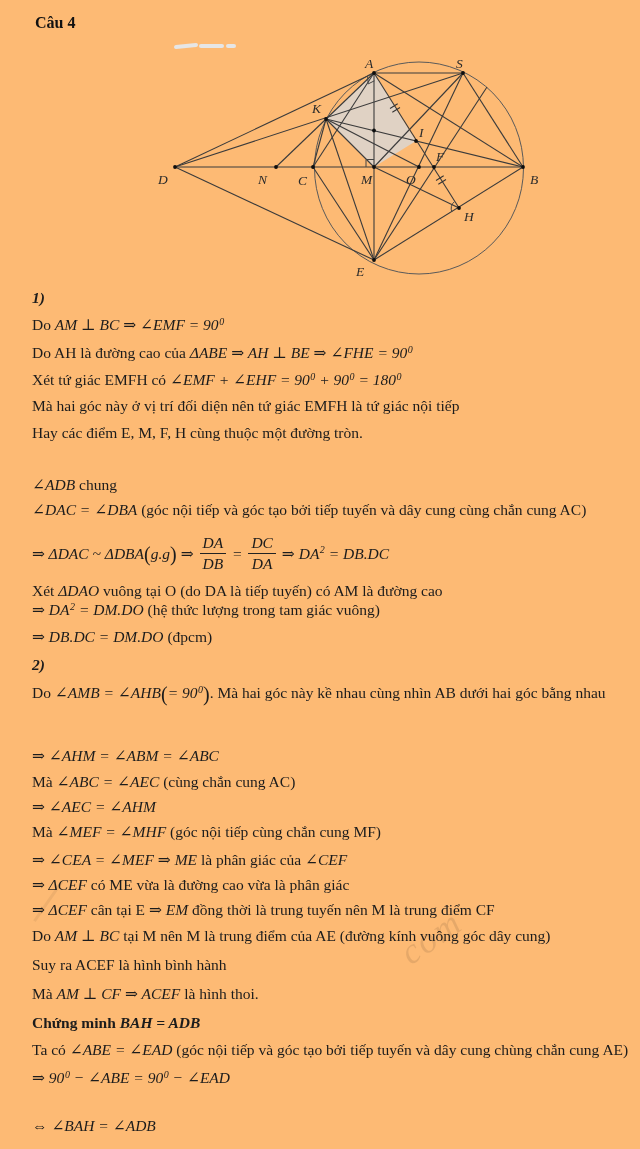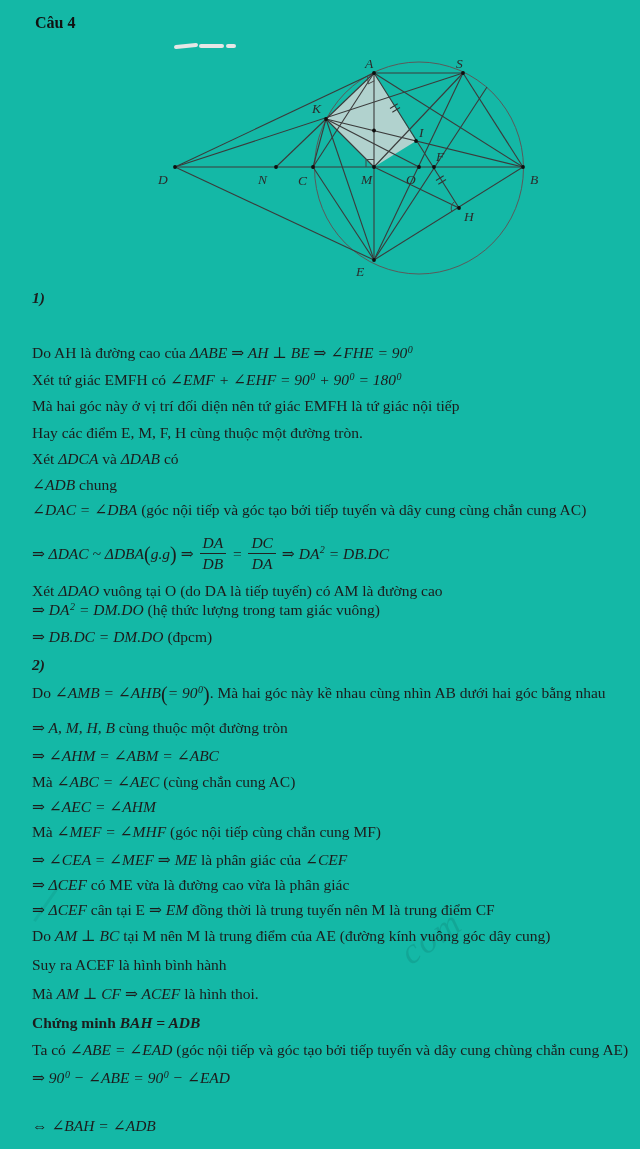--- a/index.html
+++ b/index.html
@@ -1,20 +1,20 @@
 <!DOCTYPE html>
 <html><head>
 <meta charset="utf-8">
 <style>
   html,body{margin:0;padding:0;}
   body{
     width:640px;height:1149px;background:#ffffff;overflow:hidden;position:relative;
     font-family:"Liberation Serif","DejaVu Serif",serif;
   }
-  .page{position:absolute;inset:0;background:#14b8a6;}
+  .page{position:absolute;inset:0;background:#fdba74;}
   .doc-title{
     position:absolute;left:35px;top:14px;font-size:16px;font-weight:bold;color:#111;
   }
   svg.diagram{position:absolute;left:0;top:0;}
   .solution{position:absolute;left:0;top:0;width:640px;height:1149px;}
   .line{
     position:absolute;left:32px;white-space:nowrap;font-size:15.5px;color:#1c1c1c;
     line-height:24px;
   }
   .tk-u{font-style:normal;}
@@ -102,34 +102,33 @@
       <text x="258" y="184" fill="#2b2b2b" font-size="13.5" font-style="italic" font-family="&quot;Liberation Serif&quot;,&quot;DejaVu Serif&quot;,serif">N</text>
       <text x="298" y="185" fill="#2b2b2b" font-size="13.5" font-style="italic" font-family="&quot;Liberation Serif&quot;,&quot;DejaVu Serif&quot;,serif">C</text>
       <text x="361" y="184" fill="#2b2b2b" font-size="13.5" font-style="italic" font-family="&quot;Liberation Serif&quot;,&quot;DejaVu Serif&quot;,serif">M</text>
       <text x="406" y="184" fill="#2b2b2b" font-size="13.5" font-style="italic" font-family="&quot;Liberation Serif&quot;,&quot;DejaVu Serif&quot;,serif">O</text>
       <text x="530" y="184" fill="#2b2b2b" font-size="13.5" font-style="italic" font-family="&quot;Liberation Serif&quot;,&quot;DejaVu Serif&quot;,serif">B</text>
       <text x="464" y="221" fill="#2b2b2b" font-size="13.5" font-style="italic" font-family="&quot;Liberation Serif&quot;,&quot;DejaVu Serif&quot;,serif">H</text>
       <text x="356" y="276" fill="#2b2b2b" font-size="13.5" font-style="italic" font-family="&quot;Liberation Serif&quot;,&quot;DejaVu Serif&quot;,serif">E</text>
     </svg>
   <div class="solution">
       <div class="line" style="top: 286px;"><span class="tk-bi">1)</span></div>
+      <div class="line" style="top: 313px;"><span class="tk-u">Do  </span><span class="tk-m">AM ⊥ BC ⇒ ∠EMF = 90</span><span class="sup">0</span></div>
       <div class="line" style="top: 341px;"><span class="tk-u">Do AH là đường cao của </span><span class="tk-m">ΔABE ⇒  AH ⊥ BE ⇒ ∠FHE = 90</span><span class="sup">0</span></div>
       <div class="line" style="top: 368px;"><span class="tk-u">Xét tứ giác EMFH có </span><span class="tk-m">∠EMF + ∠EHF = 90</span><span class="sup">0</span><span class="tk-m"> + 90</span><span class="sup">0</span><span class="tk-m"> = 180</span><span class="sup">0</span></div>
       <div class="line" style="top: 394px;"><span class="tk-u">Mà hai góc này ở vị trí đối diện nên tứ giác EMFH là tứ giác nội tiếp</span></div>
       <div class="line" style="top: 421px;"><span class="tk-u">Hay các điểm E, M, F, H cùng thuộc một đường tròn.</span></div>
-      <div class="line" style="top: 447px;"><span class="tk-u">Xét </span><span class="tk-m">ΔDCA</span><span class="tk-u"> và </span><span class="tk-m">ΔDAB</span><span class="tk-u"> có</span></div>
       <div class="line" style="top: 473px;"><span class="tk-m">∠ADB</span><span class="tk-u"> chung</span></div>
       <div class="line" style="top: 498px;"><span class="tk-m">∠DAC = ∠DBA</span><span class="tk-u"> (góc nội tiếp và góc tạo bởi tiếp tuyến và dây cung cùng chắn cung AC)</span></div>
       <div class="line" style="top: 534px;"><span class="tk-m">⇒ ΔDAC ~ ΔDBA</span><span class="tk-big">(</span><span class="tk-m">g.g</span><span class="tk-big">)</span><span class="tk-m"> ⇒ </span><span class="frac"><span class="num">DA</span><span class="den">DB</span></span><span class="tk-m"> = </span><span class="frac"><span class="num">DC</span><span class="den">DA</span></span><span class="tk-m"> ⇒ DA</span><span class="sup">2</span><span class="tk-m"> = DB.DC</span></div>
       <div class="line" style="top: 579px;"><span class="tk-u">Xét </span><span class="tk-m">ΔDAO</span><span class="tk-u"> vuông tại O (do DA là tiếp tuyến) có AM là đường cao</span></div>
       <div class="line" style="top: 598px;"><span class="tk-m">⇒ DA</span><span class="sup">2</span><span class="tk-m"> = DM.DO</span><span class="tk-u"> (hệ thức lượng trong tam giác vuông)</span></div>
       <div class="line" style="top: 625px;"><span class="tk-m">⇒ DB.DC = DM.DO</span><span class="tk-u"> (đpcm)</span></div>
       <div class="line" style="top: 653px;"><span class="tk-bi">2)</span></div>
       <div class="line" style="top: 681px;"><span class="tk-u">Do </span><span class="tk-m">∠AMB = ∠AHB</span><span class="tk-big">(</span><span class="tk-m">= 90</span><span class="sup">0</span><span class="tk-big">)</span><span class="tk-u">. Mà hai góc này kề nhau cùng nhìn AB dưới hai góc bằng nhau</span></div>
-      <div class="line" style="top: 716px;"><span class="tk-m">⇒ A, M, H, B</span><span class="tk-u"> cùng thuộc một đường tròn</span></div>
       <div class="line" style="top: 744px;"><span class="tk-m">⇒ ∠AHM = ∠ABM = ∠ABC</span></div>
       <div class="line" style="top: 770px;"><span class="tk-u">Mà </span><span class="tk-m">∠ABC = ∠AEC</span><span class="tk-u"> (cùng chắn cung AC)</span></div>
       <div class="line" style="top: 795px;"><span class="tk-m">⇒ ∠AEC = ∠AHM</span></div>
       <div class="line" style="top: 820px;"><span class="tk-u">Mà </span><span class="tk-m">∠MEF = ∠MHF</span><span class="tk-u">  (góc nội tiếp cùng chắn cung MF)</span></div>
       <div class="line" style="top: 848px;"><span class="tk-m">⇒ ∠CEA = ∠MEF ⇒ ME</span><span class="tk-u"> là phân giác của </span><span class="tk-m">∠CEF</span></div>
       <div class="line" style="top: 873px;"><span class="tk-m">⇒ ΔCEF</span><span class="tk-u"> có ME vừa là đường cao vừa là phân giác</span></div>
       <div class="line" style="top: 898px; text-align: right;"><span class="tk-m">⇒ ΔCEF</span><span class="tk-u"> cân tại E </span><span class="tk-m">⇒ EM</span><span class="tk-u"> đồng thời là trung tuyến nên M là trung điểm CF</span></div>
       <div class="line" style="top: 924px;"><span class="tk-u">Do </span><span class="tk-m">AM ⊥ BC</span><span class="tk-u"> tại M nên M là trung điểm của AE (đường kính vuông góc dây cung)</span></div>
       <div class="line" style="top: 953px;"><span class="tk-u">Suy ra ACEF là hình bình hành</span></div>
       <div class="line" style="top: 982px;"><span class="tk-u">Mà </span><span class="tk-m">AM ⊥ CF ⇒ ACEF</span><span class="tk-u"> là hình thoi.</span></div>

